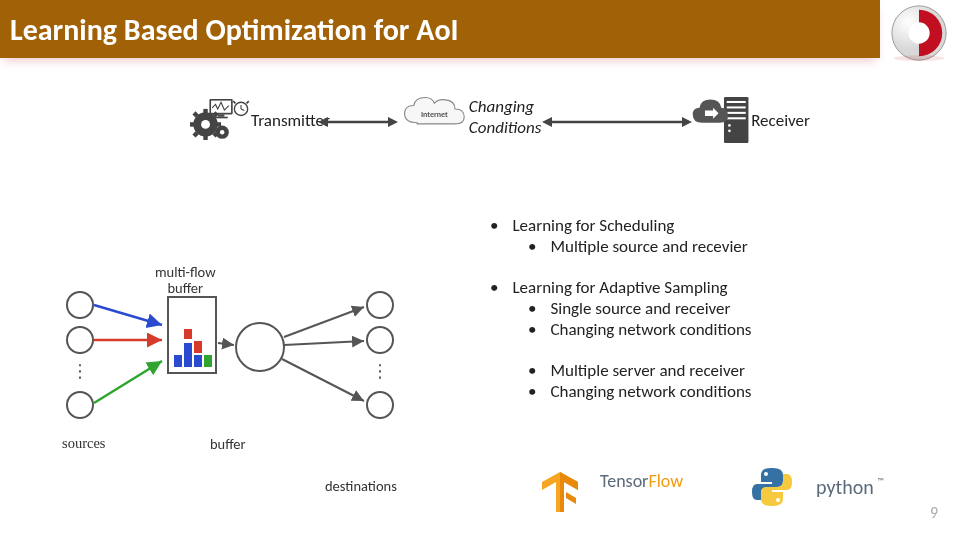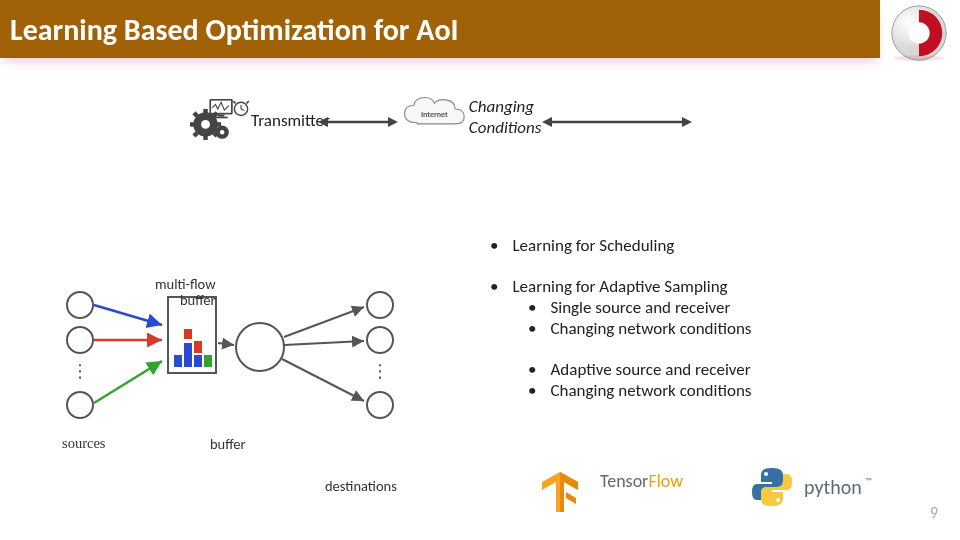--- a/index.html
+++ b/index.html
@@ -50,52 +50,51 @@
   .arch .label.italic { font-style: italic; }
   .arrow {
     position: absolute;
   }
   .bullets {
     position: absolute;
     left: 490px;
     top: 215px;
     font-size: 17px;
     color: #222;
-    margin-top: 20px;
   }
   .bullets ul { list-style: none; }
   .bullets > ul > li { margin-bottom: 20px; }
   .bullets .b1::before { content: "•"; margin-right: 14px; }
   .bullets .b2 { margin-left: 38px; }
   .bullets .b2::before { content: "•"; margin-right: 14px; }
   .mf-diagram {
     position: absolute;
     left: 50px;
     top: 265px;
     width: 400px;
     height: 190px;
     font-size: 14.5px;
     color: #333;
   }
-  .mf-label-buffer { position: absolute; left: 105px; top: 0; text-align: right; line-height: 1.1; margin-top: 12px; }
+  .mf-label-buffer { position: absolute; left: 105px; top: 0; text-align: center; line-height: 1.1; }
   .mf-label-sources { position: absolute; left: 12px; top: 170px; font-family: Liberation Serif, serif; }
   .mf-label-server { position: absolute; left: 160px; top: 170px; }
   .mf-label-dest { position: absolute; left: 275px; top: 170px; margin-top: 42px; }
   .tf-logo {
     position: absolute;
     left: 540px; top: 470px;
     display: flex; align-items: flex-start; gap: 20px;
   }
   .tf-text { font-size: 18px; }
   .tf-text .t1 { color: #5a6a7a; }
   .tf-text .t2 { color: #f39c12; font-weight: 300; }
   .py-logo {
     position: absolute;
     left: 750px; top: 465px;
-    display: flex; align-items: center; gap: 10px;
+    display: flex; align-items: center; gap: 22px;
   }
   .py-text { font-size: 20px; color: #5a6a7a; position: relative; }
   .py-text sup { font-size: 9px; position: absolute; top: 0; right: -10px; }
   .page-num {
     position: absolute;
     right: 22px; bottom: 18px;
     color: #aaa;
     font-size: 16px;
   }
 </style>
@@ -176,34 +175,51 @@
     </svg>
     <span class="label italic" style="margin-top:8px">Changing Conditions</span>
   </div>
 
   <svg class="arrow" style="left:352px;top:32px" width="150" height="20">
     <line x1="6" y1="10" x2="144" y2="10" stroke="#444" stroke-width="2.5"></line>
     <polygon points="0,10 10,5 10,15" fill="#444"></polygon>
     <polygon points="150,10 140,5 140,15" fill="#444"></polygon>
   </svg>
 
+  <div class="node" style="left:500px;top:0;width:120px;">
+    <svg width="90" height="80" viewBox="0 0 90 80">
+
+      <rect x="50" y="6" width="36" height="68" rx="2" fill="#444"></rect>
+      <rect x="54" y="12" width="28" height="3" fill="#fff"></rect>
+      <rect x="54" y="20" width="28" height="3" fill="#fff"></rect>
+      <rect x="54" y="28" width="28" height="3" fill="#fff"></rect>
+      <rect x="54" y="36" width="28" height="3" fill="#fff"></rect>
+      <circle cx="58" cy="48" r="2" fill="#fff"></circle>
+      <circle cx="58" cy="56" r="2" fill="#fff"></circle>
+
+      <path d="M18 44 Q4 44 4 32 Q4 22 14 22 Q16 10 30 10 Q44 10 46 22 Q56 22 56 34 Q56 44 44 44 Z" fill="#555"></path>
+      <path d="M22 26 L34 26 L34 22 L42 30 L34 38 L34 34 L22 34 Z" fill="#fff"></path>
+    </svg>
+    <span class="label">Receiver</span>
+  </div>
 </div>
 
 <div class="bullets">
   <ul>
     <li>
       <div class="b1">Learning for Scheduling</div>
+      <div class="b2">Multiple source and recevier</div>
     </li>
     <li>
       <div class="b1">Learning for Adaptive Sampling</div>
       <div class="b2">Single source and receiver</div>
       <div class="b2">Changing network conditions</div>
     </li>
     <li>
-      <div class="b2">Adaptive source and receiver</div>
+      <div class="b2">Multiple server and receiver</div>
       <div class="b2">Changing network conditions</div>
     </li>
   </ul>
 </div>
 
 <div class="mf-diagram">
   <div class="mf-label-buffer" style="white-space:pre-line;">multi-flow
 buffer</div>
   <svg width="400" height="170" viewBox="0 0 400 170">
 

